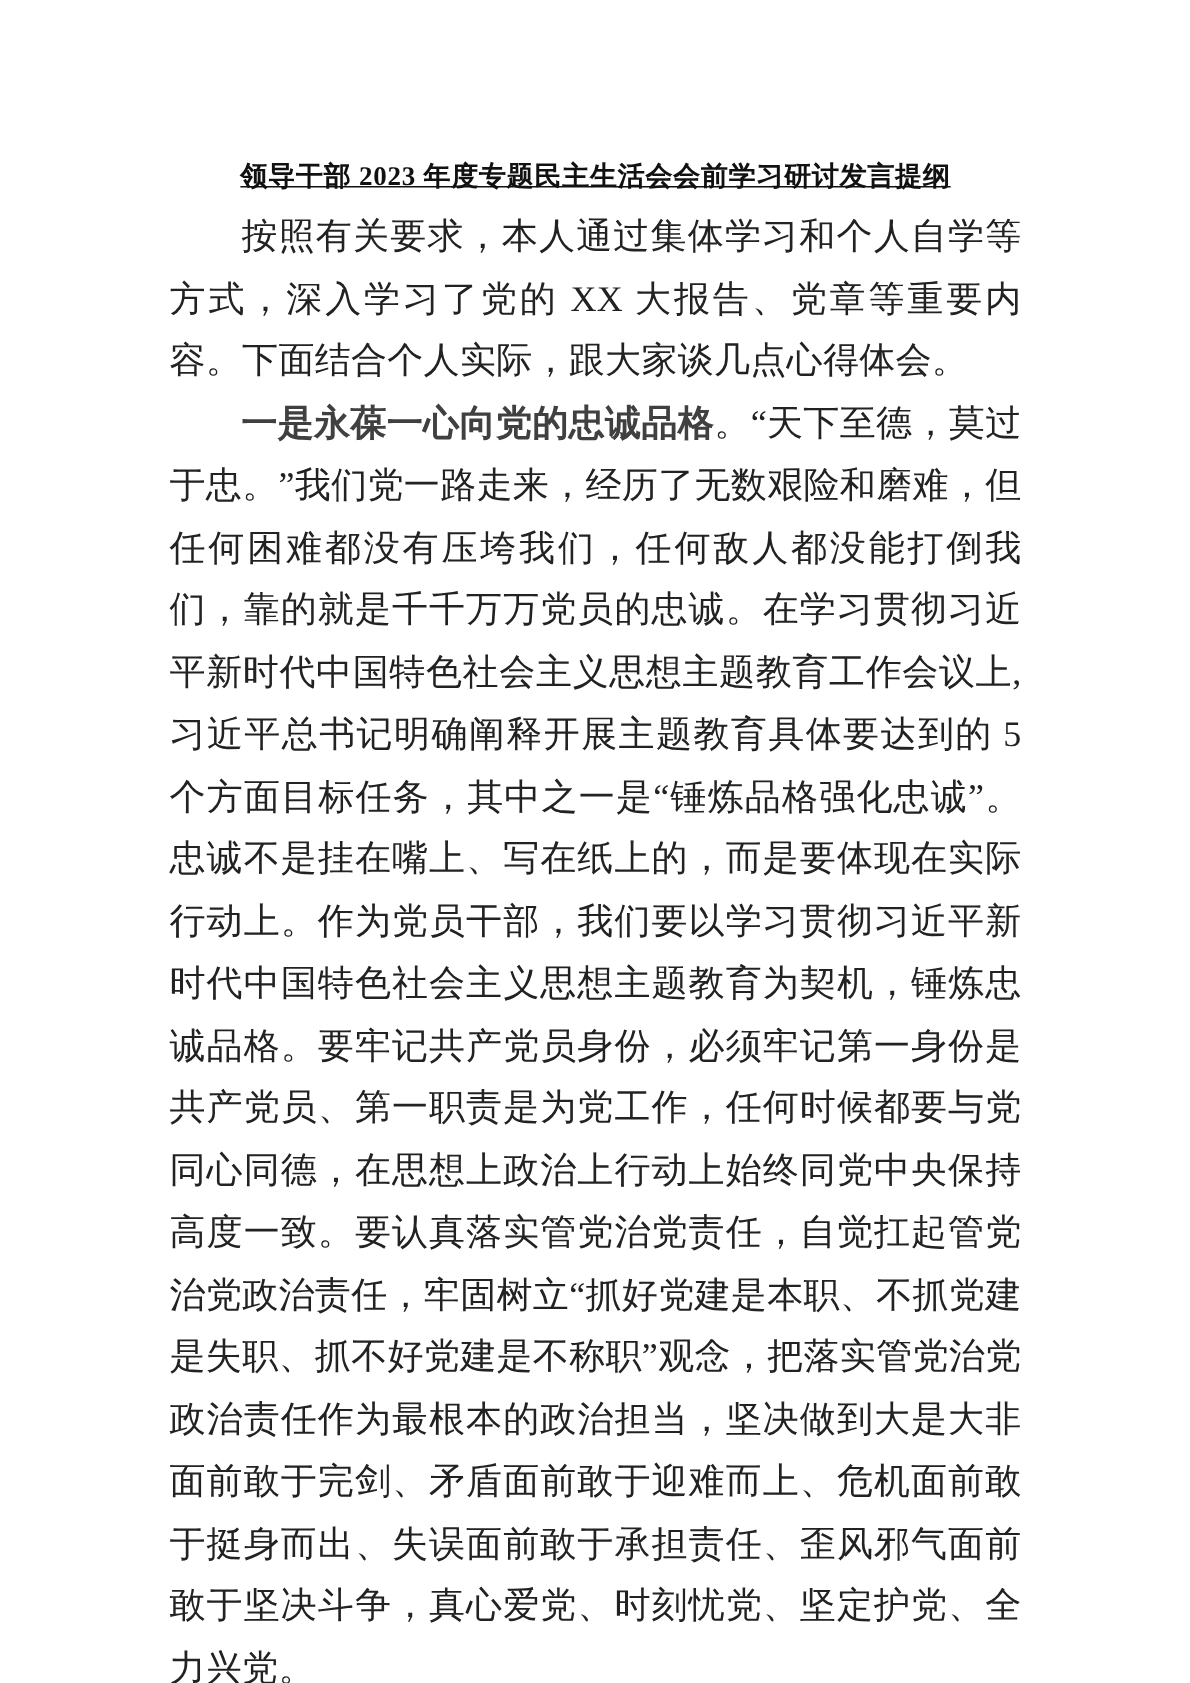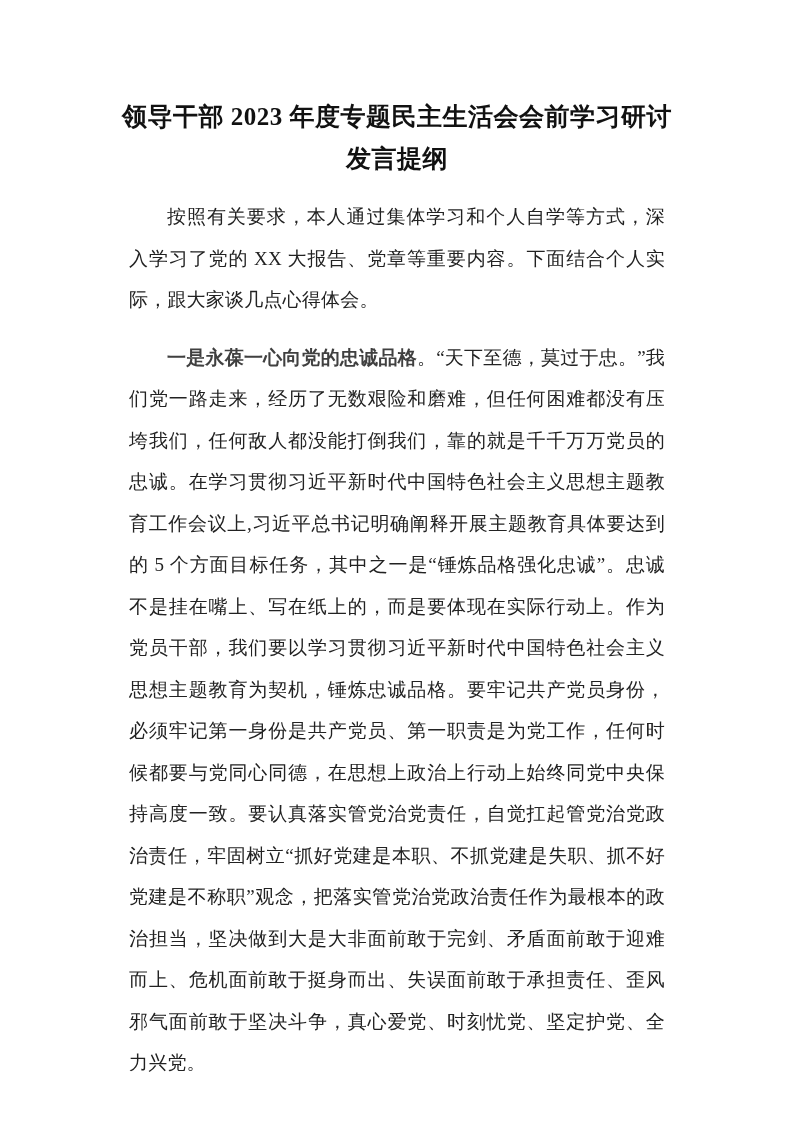--- a/index.html
+++ b/index.html
@@ -16,31 +16,32 @@
   }
   .page {
     box-sizing: border-box;
     width: 793px;
     height: 1122px;
     padding: 96px 112px 40px 113px;
     background: #ffffff;
   }
   .doc-title {
     margin: 0;
-    font-size: 25px;
+    font-size: 18px;
     font-weight: bold;
     line-height: 42px;
     text-align: center;
     letter-spacing: 0.5px;
     color: #111111;
     font-family: "Liberation Serif", serif;
+    text-decoration: underline;
   }
   .para {
-    margin: 16px;
-    font-size: 19px;
+    margin: 0;
+    font-size: 24px;
     line-height: 41.5px;
     text-align: justify;
     text-indent: 2em;
     letter-spacing: 0.2px;
     color: #222222;
     font-weight: 400;
   }
   .para strong {
     font-weight: bold;
     color: #404040;

